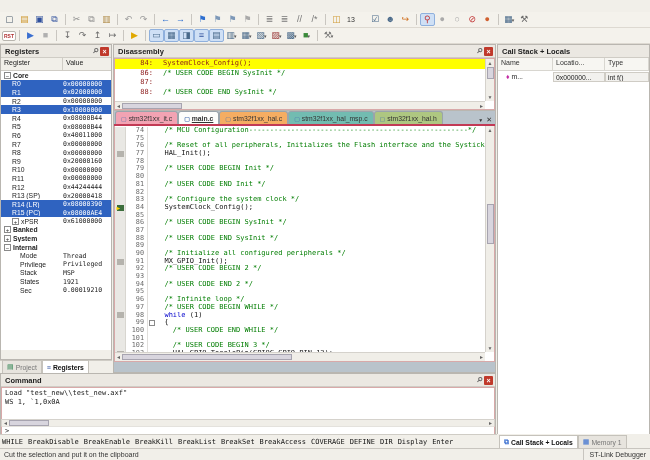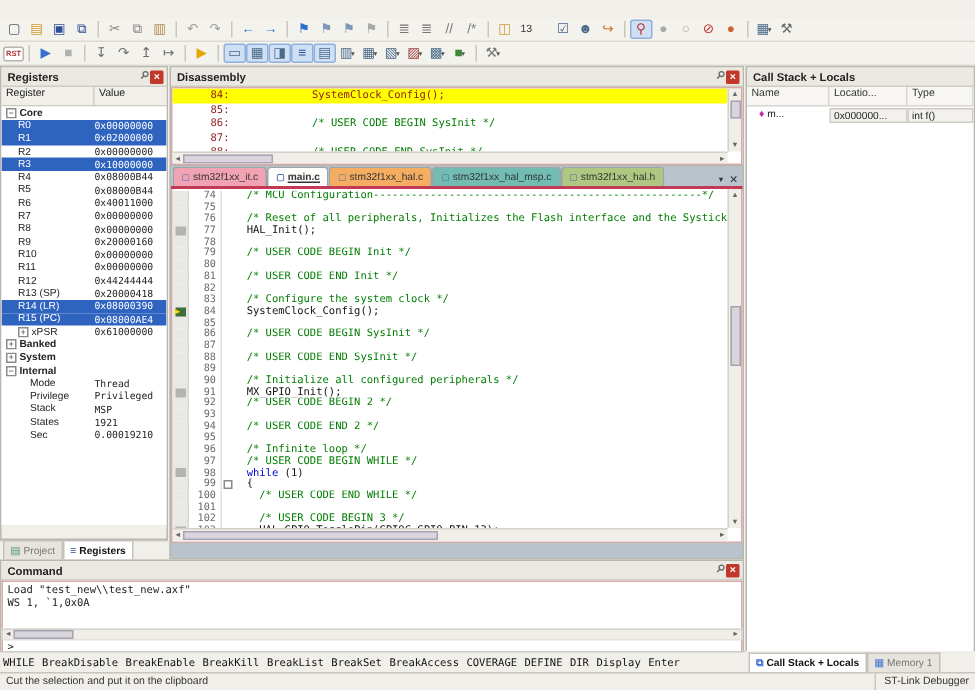--- a/index.html
+++ b/index.html
@@ -56,21 +56,21 @@
         color:#777;border:1px solid #c5c2bb;border-bottom:none;background:#e7e4de;cursor:default;}
   .wtab.active{background:#fff;color:#111;font-weight:bold;}
   .wtab-icon{font-size:7px;}
 
   
   #disassembly{left:113px;top:44px;width:383px;height:66px;}
   #disassembly-body{position:relative;background:#fff;height:52px;border:1px solid #d8a9a9;
                     box-sizing:border-box;overflow:hidden;}
   #disassembly-code{position:absolute;left:0;top:0;right:9px;bottom:8px;overflow:hidden;
                     font-family:"DejaVu Sans Mono",monospace;font-size:7px;}
-  .dline{display:flex;height:9.5px;line-height:9.5px;white-space:pre;gap:45px;}
+  .dline{display:flex;height:9.5px;line-height:9.5px;white-space:pre;}
   .dline.hl{background:#ffff00;}
   .dnum{width:38px;text-align:right;color:#8b1a1a;}
   .dtext{margin-left:10px;}
   .dtext.src{color:#8b1a1a;} .dtext.cm{color:#007d00;}
   .vscroll{position:absolute;right:0;top:0;bottom:8px;width:9px;background:#f0eee8;
            border-left:1px solid #d5d2cc;display:flex;flex-direction:column;align-items:center;box-sizing:border-box;}
   .hscroll{position:absolute;left:0;bottom:0;right:9px;height:8px;background:#f0eee8;
            border-top:1px solid #d5d2cc;display:flex;align-items:center;box-sizing:border-box;}
   .sarrow{font-size:5px;color:#666;line-height:6px;padding:1px;cursor:default;}
   .vthumb{width:7px;background:#d8d5de;border:1px solid #a7a4b0;box-sizing:border-box;}
@@ -512,21 +512,20 @@
     <div class="ptitle">
       <span>Disassembly</span>
       <span class="ptools">
         <span class="pin">⚲</span>
         <span class="closebox">×</span>
       </span>
     </div>
     <div id="disassembly-body">
       <div id="disassembly-code">
           <div class="dline hl"><span class="dnum">84:</span><span class="dtext src">SystemClock_Config();</span></div>
-          <div class="dline"><span class="dnum">85:</span><span class="dtext src"></span></div>
           <div class="dline"><span class="dnum">86:</span><span class="dtext cm">/* USER CODE BEGIN SysInit */</span></div>
           <div class="dline"><span class="dnum">87:</span><span class="dtext src"></span></div>
           <div class="dline"><span class="dnum">88:</span><span class="dtext cm">/* USER CODE END SysInit */</span></div>
         </div>
       <div class="vscroll">
         <span class="sarrow">▲</span>
         <span class="vthumb" style="height:12px"></span>
         <span class="sarrow" style="margin-top:auto">▼</span>
       </div>
       <div class="hscroll">

